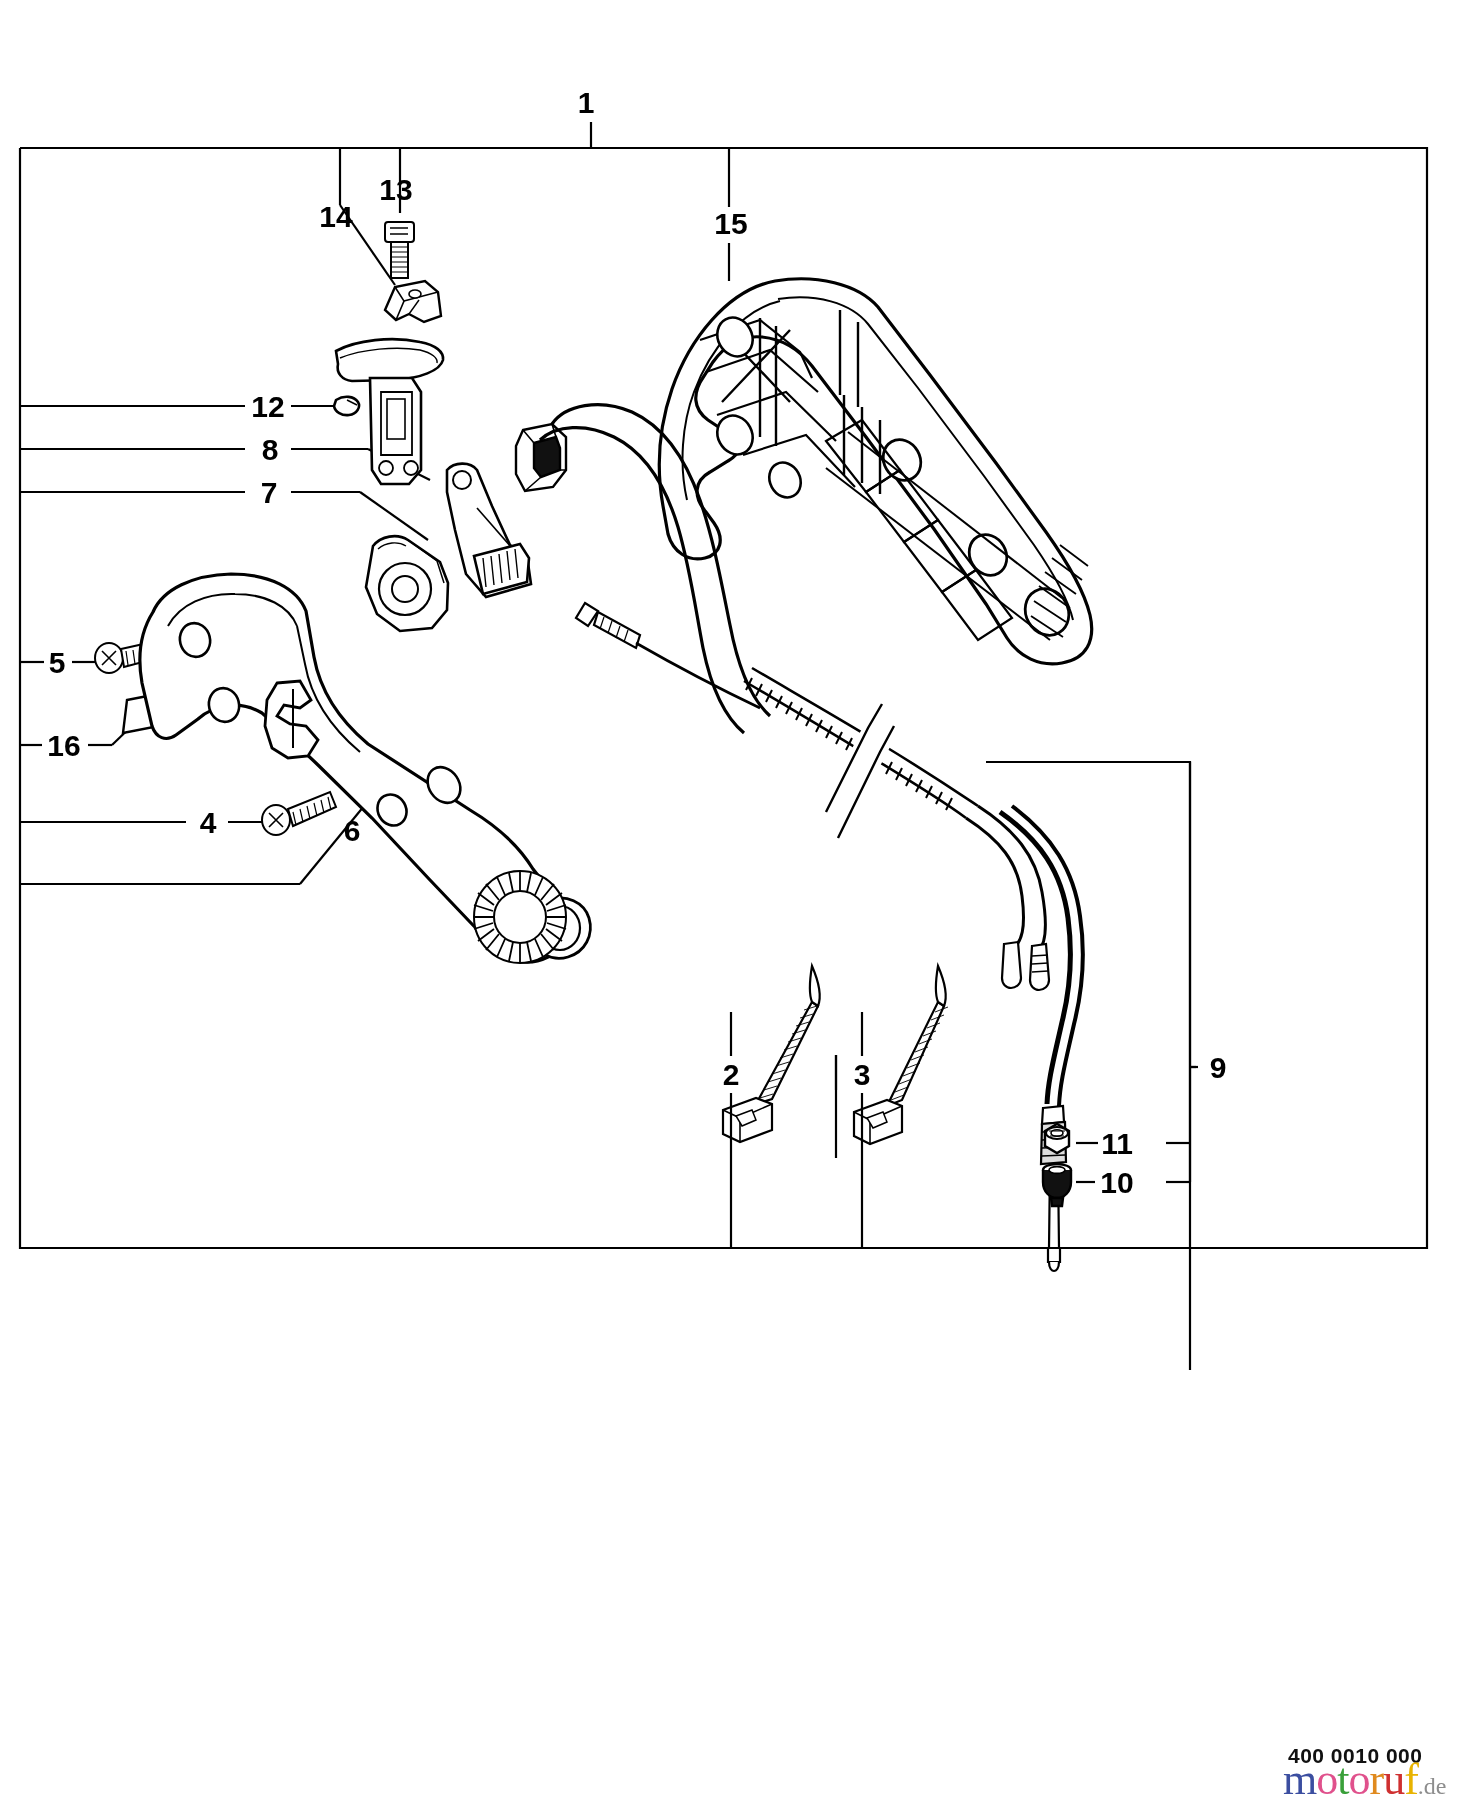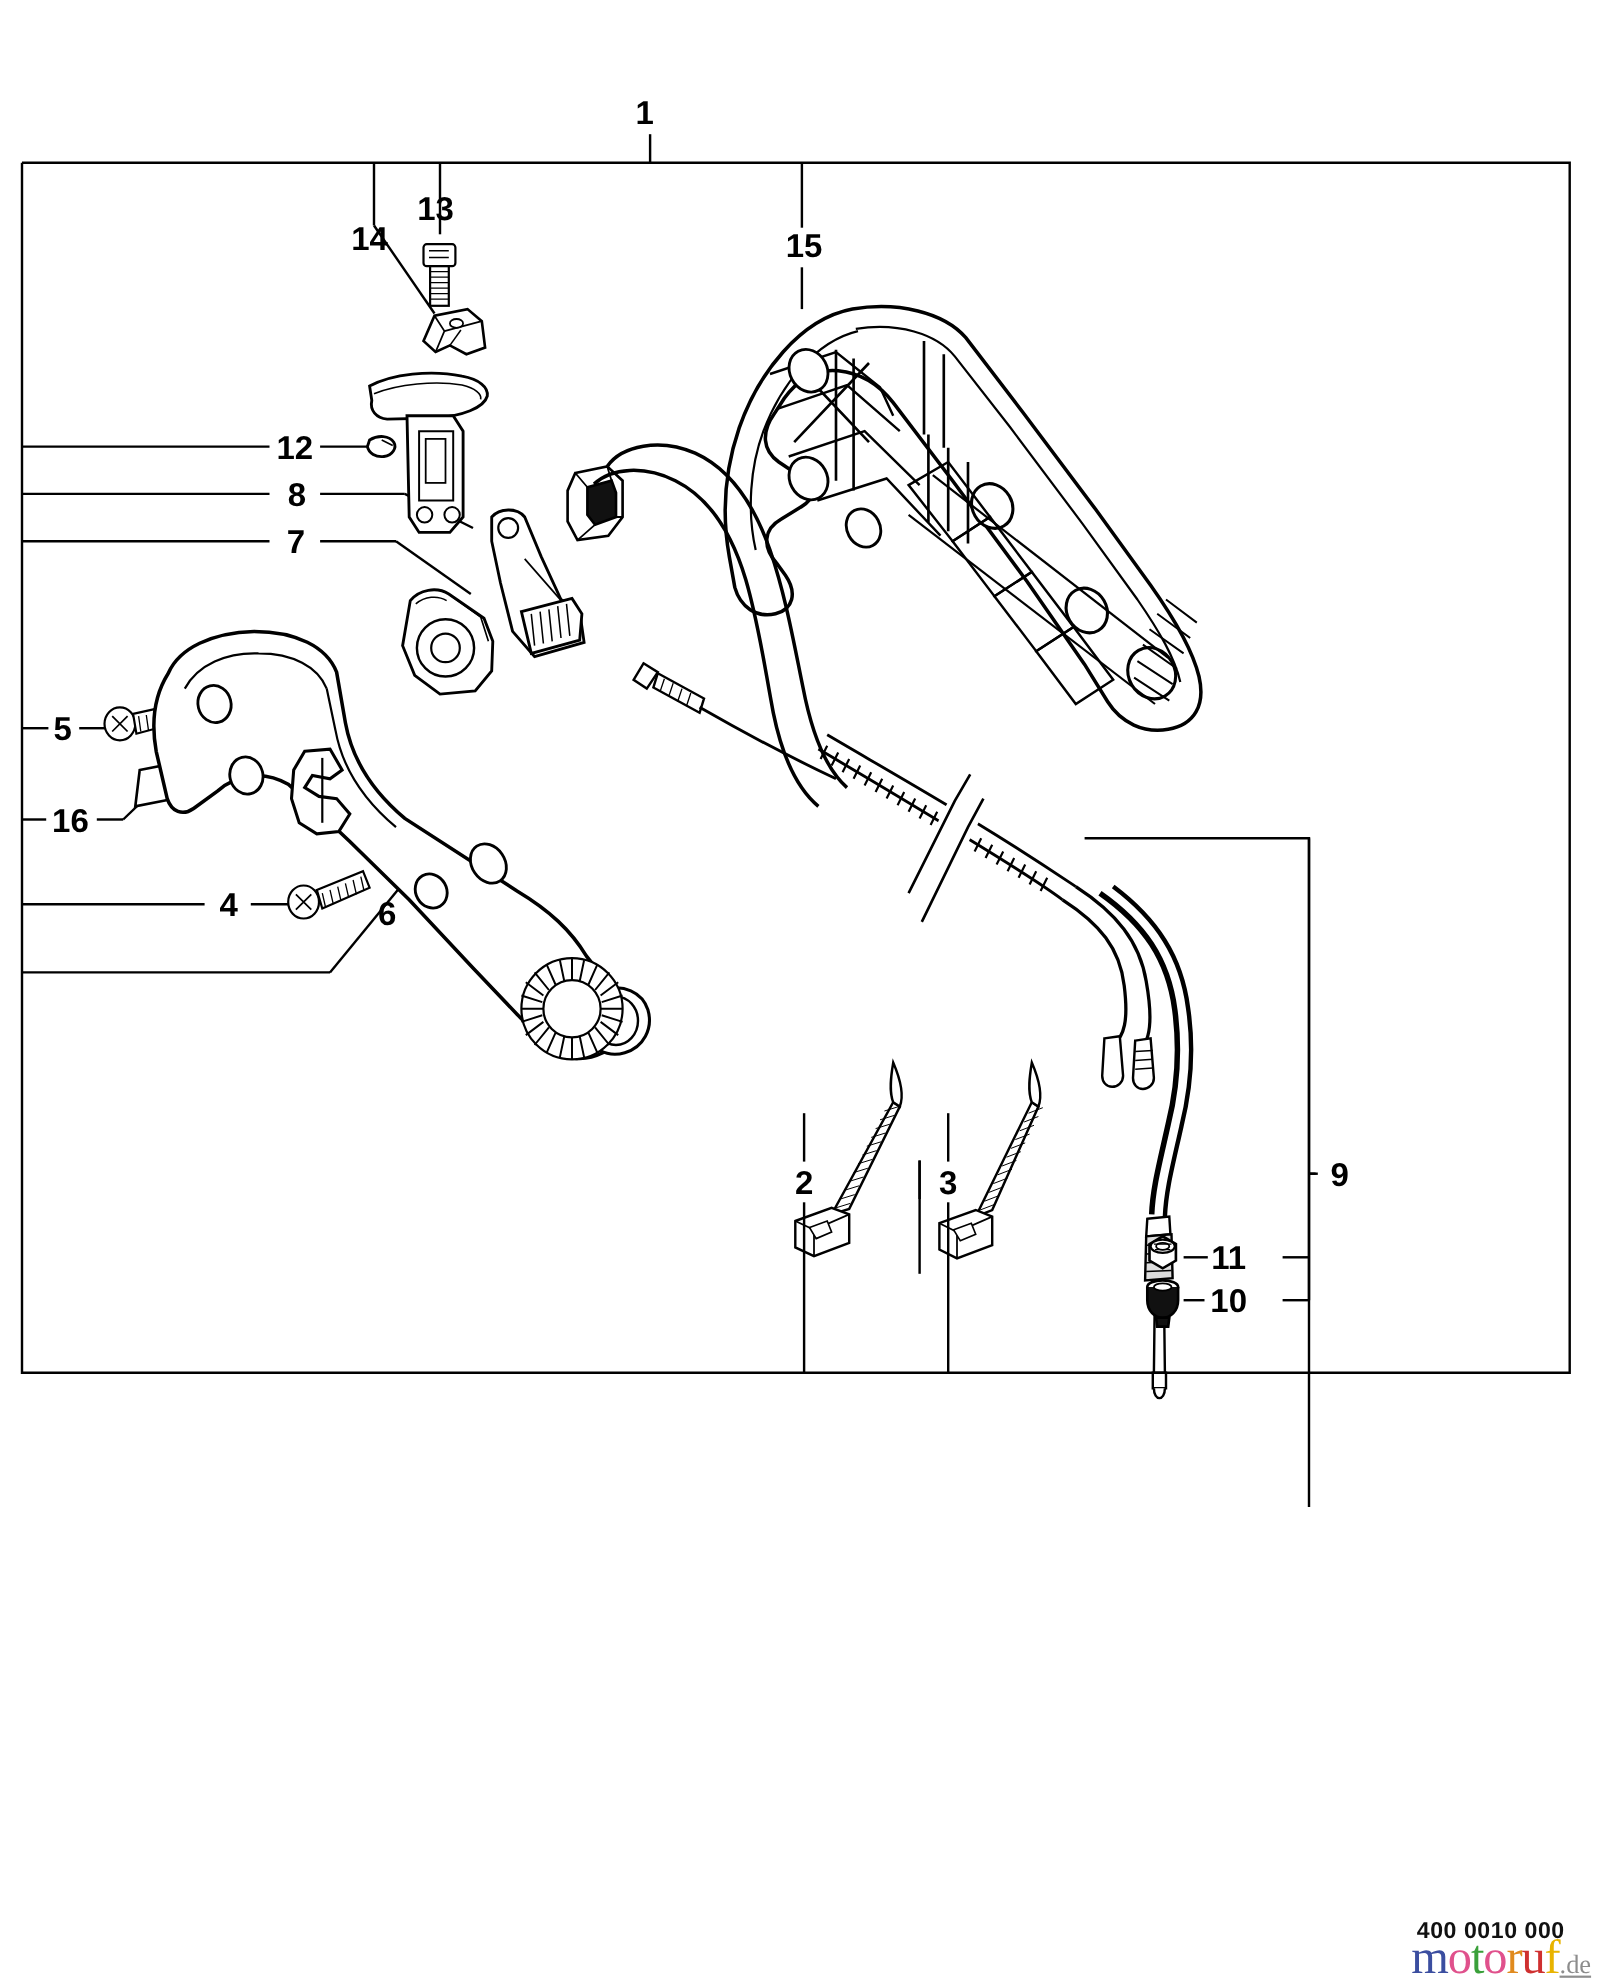--- a/index.html
+++ b/index.html
@@ -454,14 +454,14 @@
     <text class="lbl" x="1218" y="1078" text-anchor="middle">9</text>
     <text class="lbl" x="1117" y="1154" text-anchor="middle">11</text>
     <text class="lbl" x="1117" y="1193" text-anchor="middle">10</text>
   </g>
 </svg>
 </div>
 
 <div class="footer-pn" style="left:1288px; top:1744px;">400 0010 000</div>
 
 <div class="logo" style="left:1283px; top:1758px;">
-  <span style="color:#3b4ea0">m</span><span style="color:#e0518c">o</span><span style="color:#3aa03a">t</span><span style="color:#e0518c">o</span><span style="color:#e08a1e">r</span><span style="color:#cf3030">u</span><span style="color:#e8b300">f</span><span class="sufx" style="color: rgb(141, 141, 141); text-decoration: underline;">.de</span>
+  <span style="color:#3b4ea0">m</span><span style="color:#e0518c">o</span><span style="color:#3aa03a">t</span><span style="color:#e0518c">o</span><span style="color:#e08a1e">r</span><span style="color:#cf3030">u</span><span style="color:#e8b300">f</span><span class="sufx" style="color: rgb(141, 141, 141);">.de</span>
 </div>
 
 </body></html>

